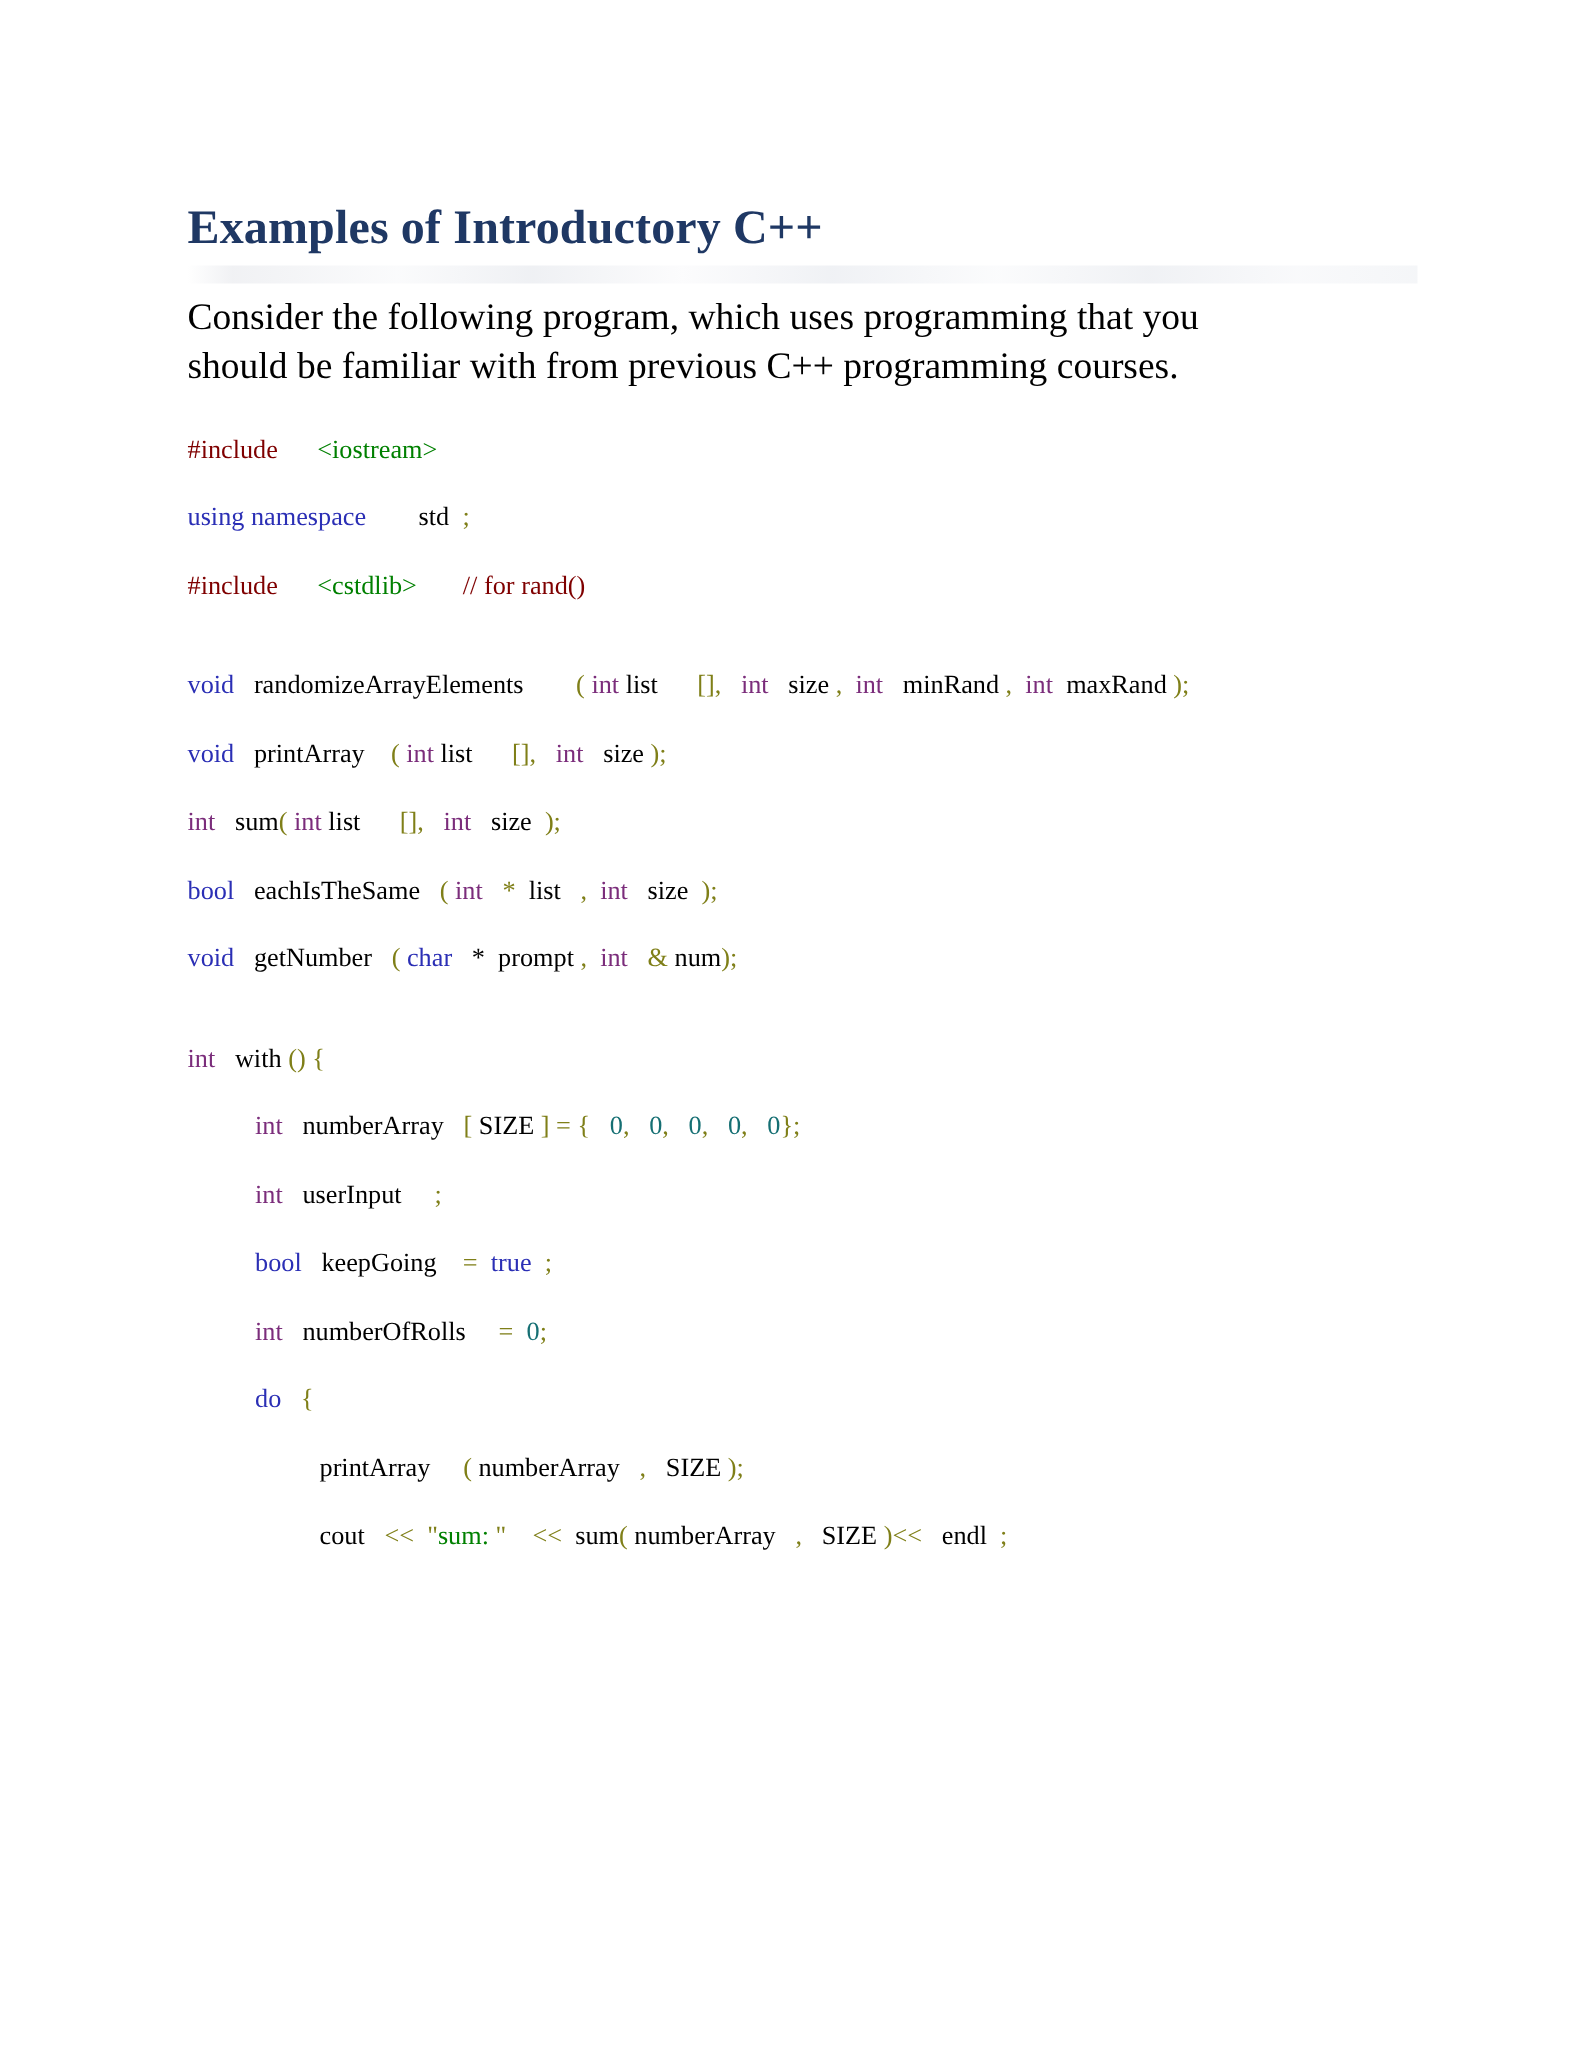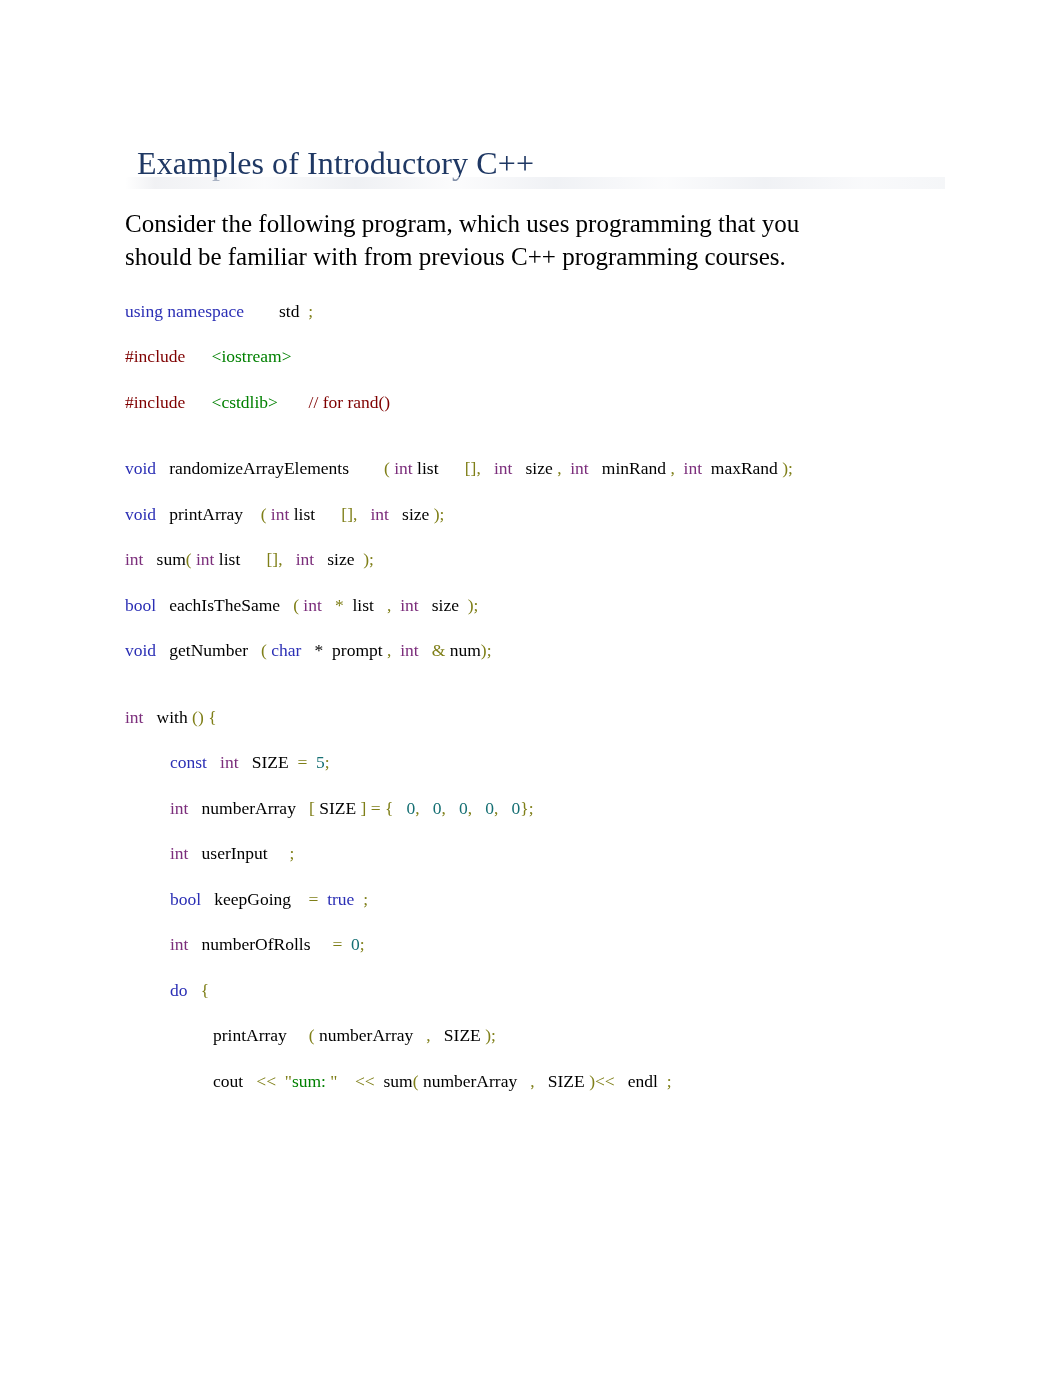--- a/index.html
+++ b/index.html
@@ -27,23 +27,23 @@
     position: absolute;
     left: 125px;
     top: 133px;
     width: 822px;
   }
 
   
   .doc-title {
     font-family: "Liberation Serif", "DejaVu Serif", serif;
     font-size: 32px;
-    font-weight: normal;
+    font-weight: bold;
     color: #1f3864;
-    margin: 12px;
+    margin: 0;
     padding: 0;
     line-height: 1.18;
     letter-spacing: 0.1px;
   }
   .title-artifact {
     position: absolute;
     left: 0px;
     top: 44px;
     width: 820px;
     height: 12px;
@@ -107,32 +107,31 @@
   <div class="content">
 
     <h1 class="doc-title">Examples of Introductory C++</h1>
 
     <div class="title-artifact"></div>
 
     <p class="intro" style="margin-top:24px;">Consider the following program, which uses programming that you should be familiar with from previous C++ programming courses.</p>
 
     <div class="code" style="margin-top:30px;">
 
-    <div class="code-line"><span class="kw">using namespace</span><span class="plain">        </span><span class="plain">std</span><span class="plain">  </span><span class="punct">;</span></div>
-        <div class="code-line"><span class="pre">#include</span><span class="plain">      </span><span class="inc">&lt;iostream&gt;</span></div>
+    <div class="code-line"><span class="pre">#include</span><span class="plain">      </span><span class="inc">&lt;iostream&gt;</span></div>
+        <div class="code-line"><span class="kw">using namespace</span><span class="plain">        </span><span class="plain">std</span><span class="plain">  </span><span class="punct">;</span></div>
         <div class="code-line"><span class="pre">#include</span><span class="plain">      </span><span class="inc">&lt;cstdlib&gt;</span><span class="plain">       </span><span class="pre">// for rand()</span></div>
         <div class="code-line blank">&nbsp;</div>
         <div class="code-line"><span class="kw">void</span><span class="plain">   </span><span class="plain">randomizeArrayElements</span><span class="plain">        </span><span class="punct">(</span><span class="plain"> </span><span class="type">int</span><span class="plain"> </span><span class="plain">list</span><span class="plain">      </span><span class="punct">[],</span><span class="plain">   </span><span class="type">int</span><span class="plain">   </span><span class="plain">size</span><span class="plain"> </span><span class="punct">,</span><span class="plain">  </span><span class="type">int</span><span class="plain">   </span><span class="plain">minRand</span><span class="plain"> </span><span class="punct">,</span><span class="plain">  </span><span class="type">int</span><span class="plain">  </span><span class="plain">maxRand</span><span class="plain"> </span><span class="punct">);</span></div>
         <div class="code-line"><span class="kw">void</span><span class="plain">   </span><span class="plain">printArray</span><span class="plain">    </span><span class="punct">(</span><span class="plain"> </span><span class="type">int</span><span class="plain"> </span><span class="plain">list</span><span class="plain">      </span><span class="punct">[],</span><span class="plain">   </span><span class="type">int</span><span class="plain">   </span><span class="plain">size</span><span class="plain"> </span><span class="punct">);</span></div>
         <div class="code-line"><span class="type">int</span><span class="plain">   </span><span class="plain">sum</span><span class="punct">(</span><span class="plain"> </span><span class="type">int</span><span class="plain"> </span><span class="plain">list</span><span class="plain">      </span><span class="punct">[],</span><span class="plain">   </span><span class="type">int</span><span class="plain">   </span><span class="plain">size</span><span class="plain">  </span><span class="punct">);</span></div>
         <div class="code-line"><span class="kw">bool</span><span class="plain">   </span><span class="plain">eachIsTheSame</span><span class="plain">   </span><span class="punct">(</span><span class="plain"> </span><span class="type">int</span><span class="plain">   </span><span class="punct">*</span><span class="plain">  </span><span class="plain">list</span><span class="plain">   </span><span class="punct">,</span><span class="plain">  </span><span class="type">int</span><span class="plain">   </span><span class="plain">size</span><span class="plain">  </span><span class="punct">);</span></div>
         <div class="code-line"><span class="kw">void</span><span class="plain">   </span><span class="plain">getNumber</span><span class="plain">   </span><span class="punct">(</span><span class="plain"> </span><span class="kw">char</span><span class="plain">   </span><span class="plain">*</span><span class="plain">  </span><span class="plain">prompt</span><span class="plain"> </span><span class="punct">,</span><span class="plain">  </span><span class="type">int</span><span class="plain">   </span><span class="punct">&amp;</span><span class="plain"> </span><span class="plain">num</span><span class="punct">);</span></div>
         <div class="code-line blank">&nbsp;</div>
         <div class="code-line"><span class="type">int</span><span class="plain">   </span><span class="plain">with</span><span class="plain"> </span><span class="punct">()</span><span class="plain"> </span><span class="punct">{</span></div>
-        <div class="code-line ind1"><span class="kw">const</span><span class="plain">   </span><span class="type">int</span><span class="plain">   </span><span class="plain">SIZE</span><span class="plain">  </span><span class="punct">=</span><span class="plain">  </span><span class="num">5</span><span class="punct">;</span></div>
         <div class="code-line ind1"><span class="type">int</span><span class="plain">   </span><span class="plain">numberArray</span><span class="plain">   </span><span class="punct">[</span><span class="plain"> </span><span class="plain">SIZE</span><span class="plain"> </span><span class="punct">] = {</span><span class="plain">   </span><span class="num">0</span><span class="punct">,</span><span class="plain">   </span><span class="num">0</span><span class="punct">,</span><span class="plain">   </span><span class="num">0</span><span class="punct">,</span><span class="plain">   </span><span class="num">0</span><span class="punct">,</span><span class="plain">   </span><span class="num">0</span><span class="punct">};</span></div>
         <div class="code-line ind1"><span class="type">int</span><span class="plain">   </span><span class="plain">userInput</span><span class="plain">     </span><span class="punct">;</span></div>
         <div class="code-line ind1"><span class="kw">bool</span><span class="plain">   </span><span class="plain">keepGoing</span><span class="plain">    </span><span class="punct">=</span><span class="plain">  </span><span class="kw">true</span><span class="plain">  </span><span class="punct">;</span></div>
         <div class="code-line ind1"><span class="type">int</span><span class="plain">   </span><span class="plain">numberOfRolls</span><span class="plain">     </span><span class="punct">=</span><span class="plain">  </span><span class="num">0</span><span class="punct">;</span></div>
         <div class="code-line ind1"><span class="kw">do</span><span class="plain">   </span><span class="punct">{</span></div>
         <div class="code-line ind2"><span class="plain">printArray</span><span class="plain">     </span><span class="punct">(</span><span class="plain"> </span><span class="plain">numberArray</span><span class="plain">   </span><span class="punct">,</span><span class="plain">   </span><span class="plain">SIZE</span><span class="plain"> </span><span class="punct">);</span></div>
         <div class="code-line ind2"><span class="plain">cout</span><span class="plain">   </span><span class="punct">&lt;&lt;</span><span class="plain">  </span><span class="punct">"</span><span class="str">sum: </span><span class="punct">"</span><span class="plain">    </span><span class="punct">&lt;&lt;</span><span class="plain">  </span><span class="plain">sum</span><span class="punct">(</span><span class="plain"> </span><span class="plain">numberArray</span><span class="plain">   </span><span class="punct">,</span><span class="plain">   </span><span class="plain">SIZE</span><span class="plain"> </span><span class="punct">)</span><span class="punct">&lt;&lt;</span><span class="plain">   </span><span class="plain">endl</span><span class="plain">  </span><span class="punct">;</span></div>
       </div>
 
   </div>

